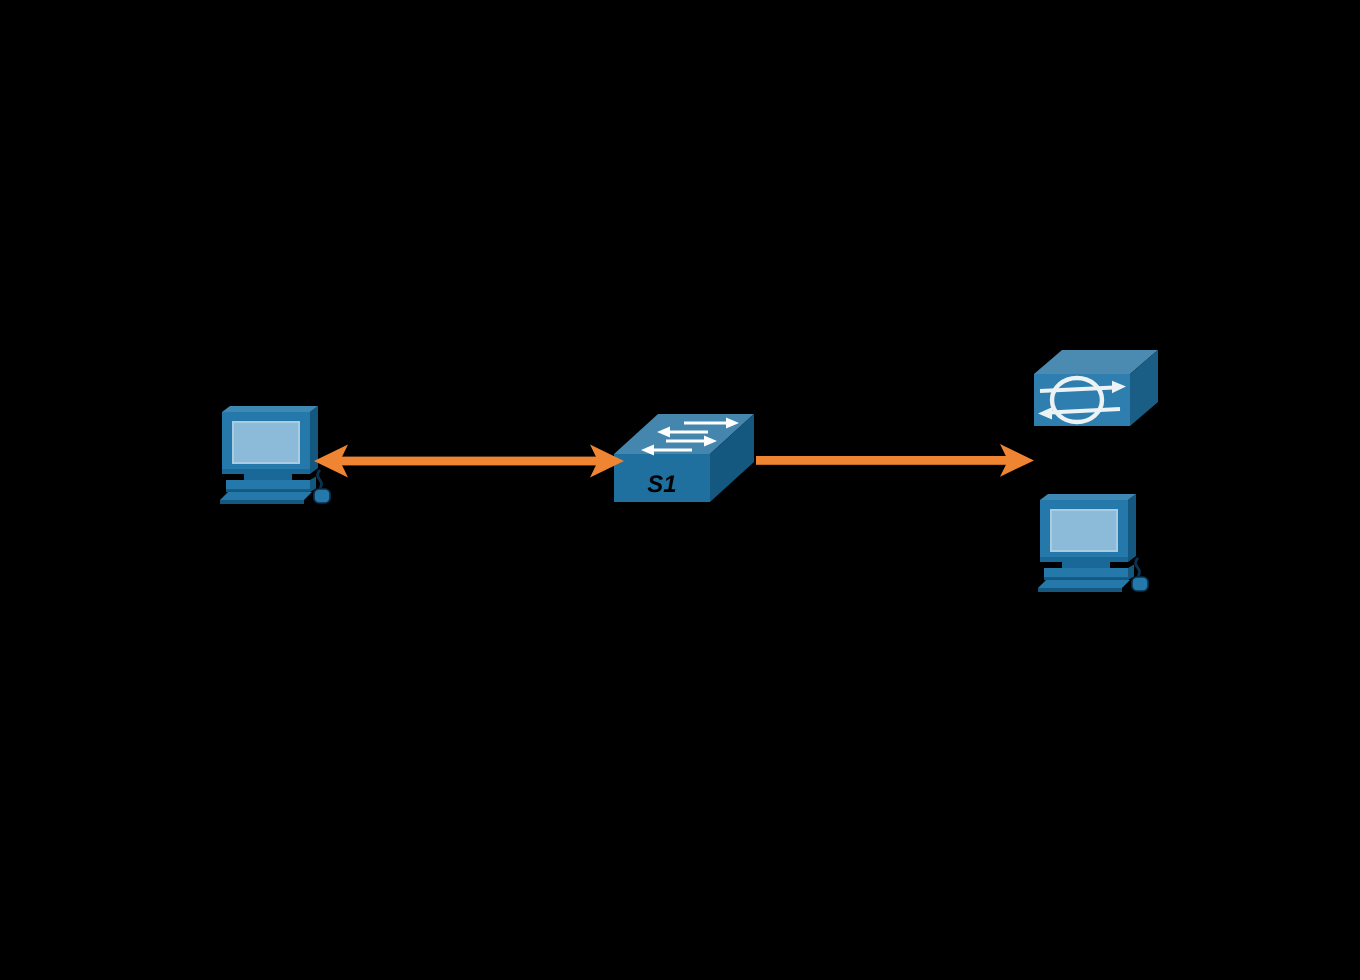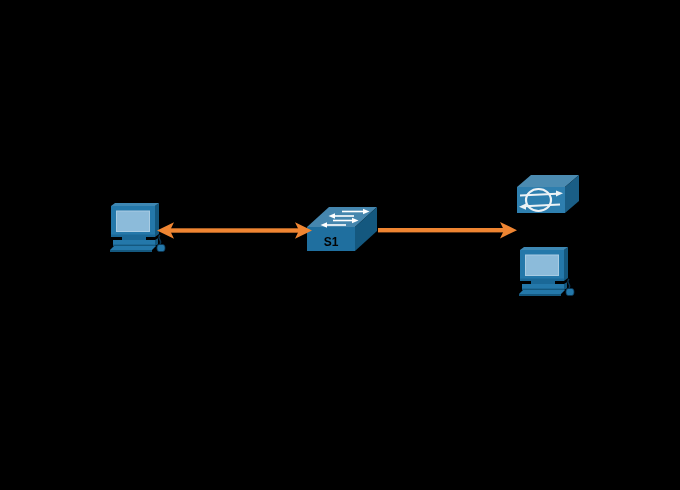--- a/index.html
+++ b/index.html
@@ -7,20 +7,21 @@
     padding: 0;
     background: #000000;
     font-family: "Liberation Sans", sans-serif;
   }
   .stage {
     position: relative;
     width: 680px;
     height: 490px;
     background: #000000;
     overflow: hidden;
+    font-style: italic;
   }
   .stage svg {
     display: block;
     width: 680px;
     height: 490px;
   }
   .switch-label {
     font-family: "Liberation Sans", sans-serif;
     font-size: 12px;
     font-weight: bold;

